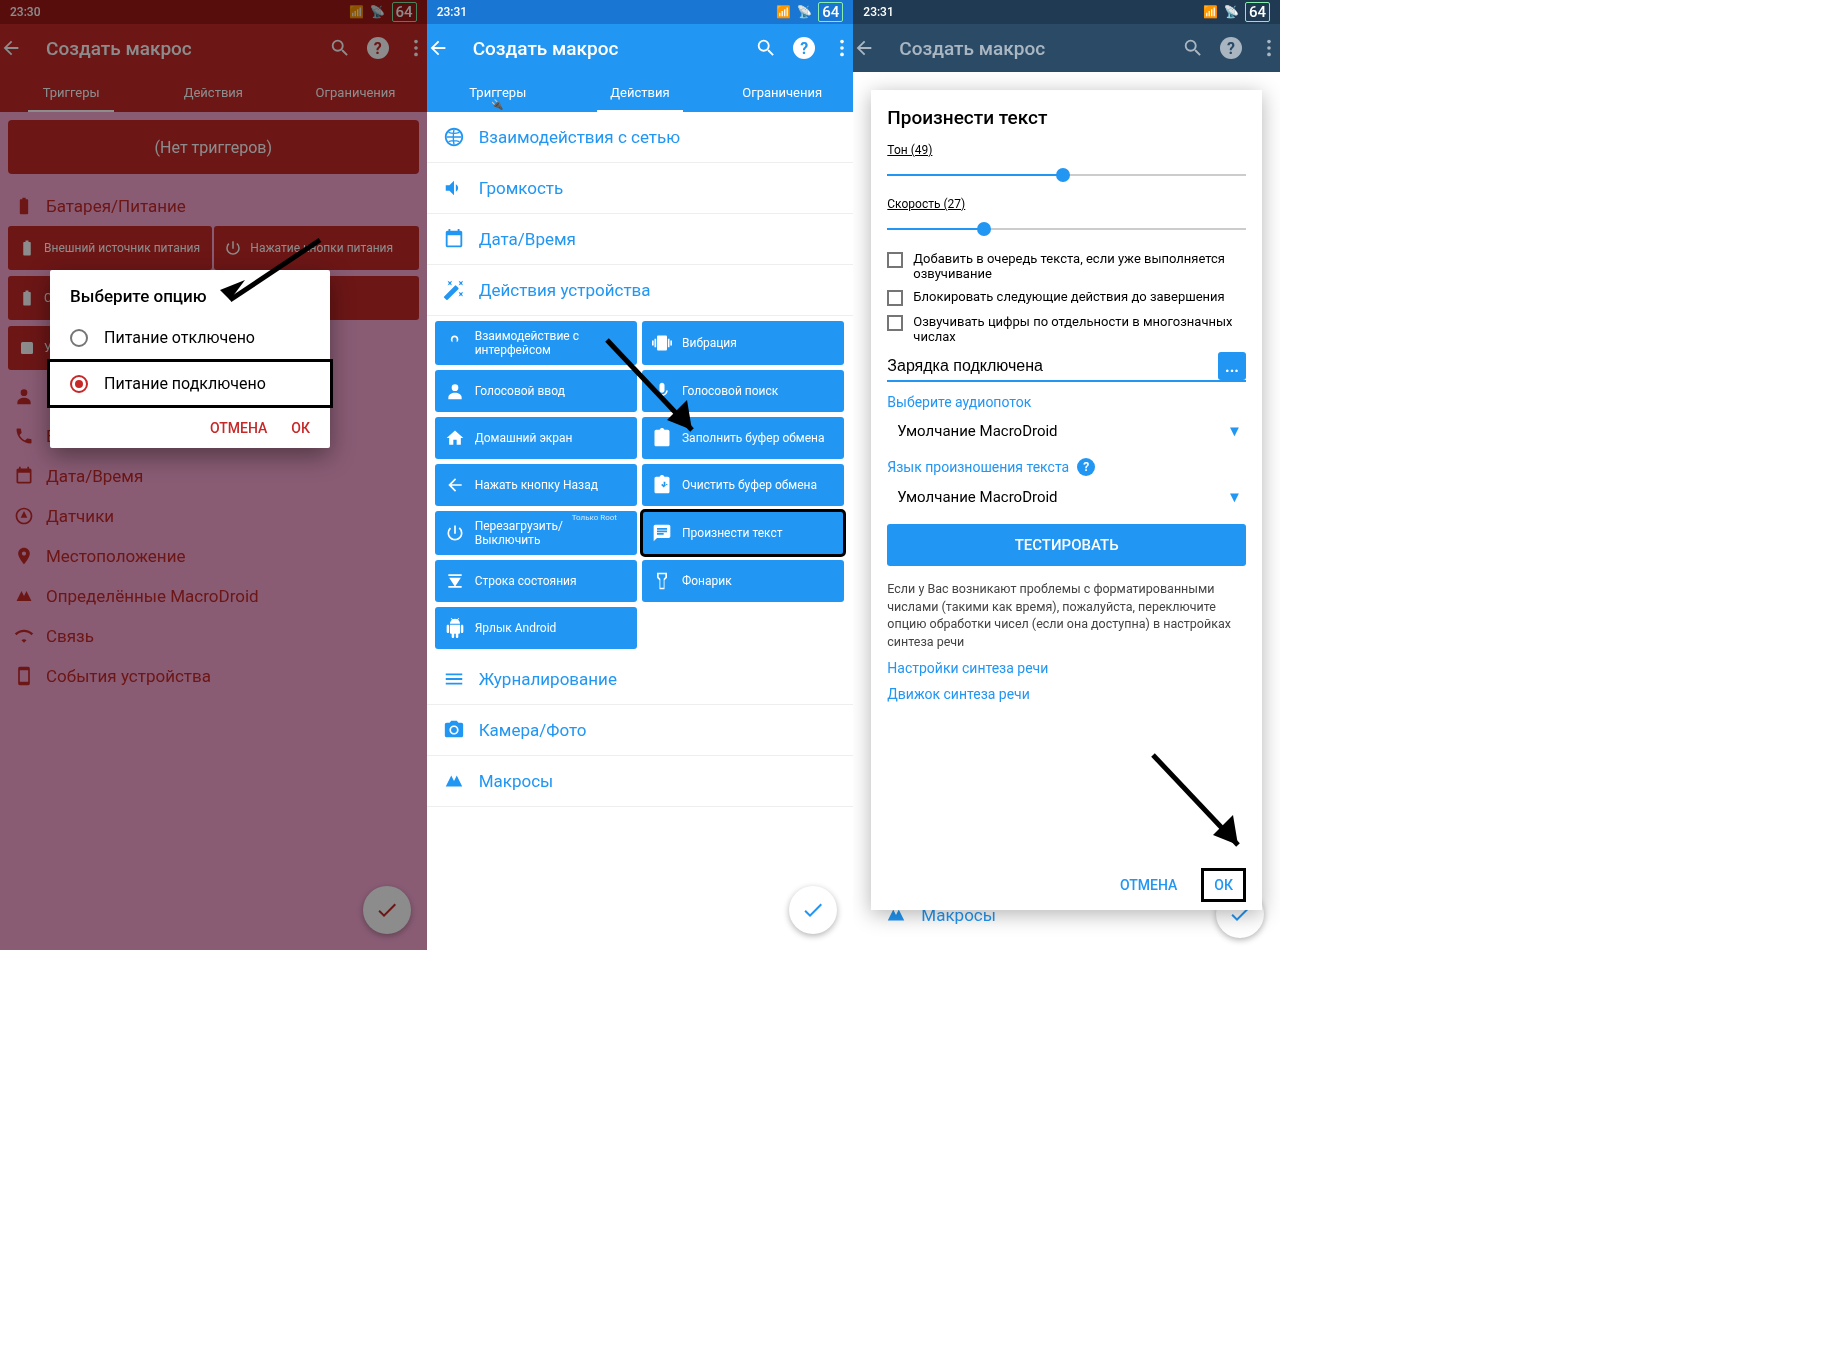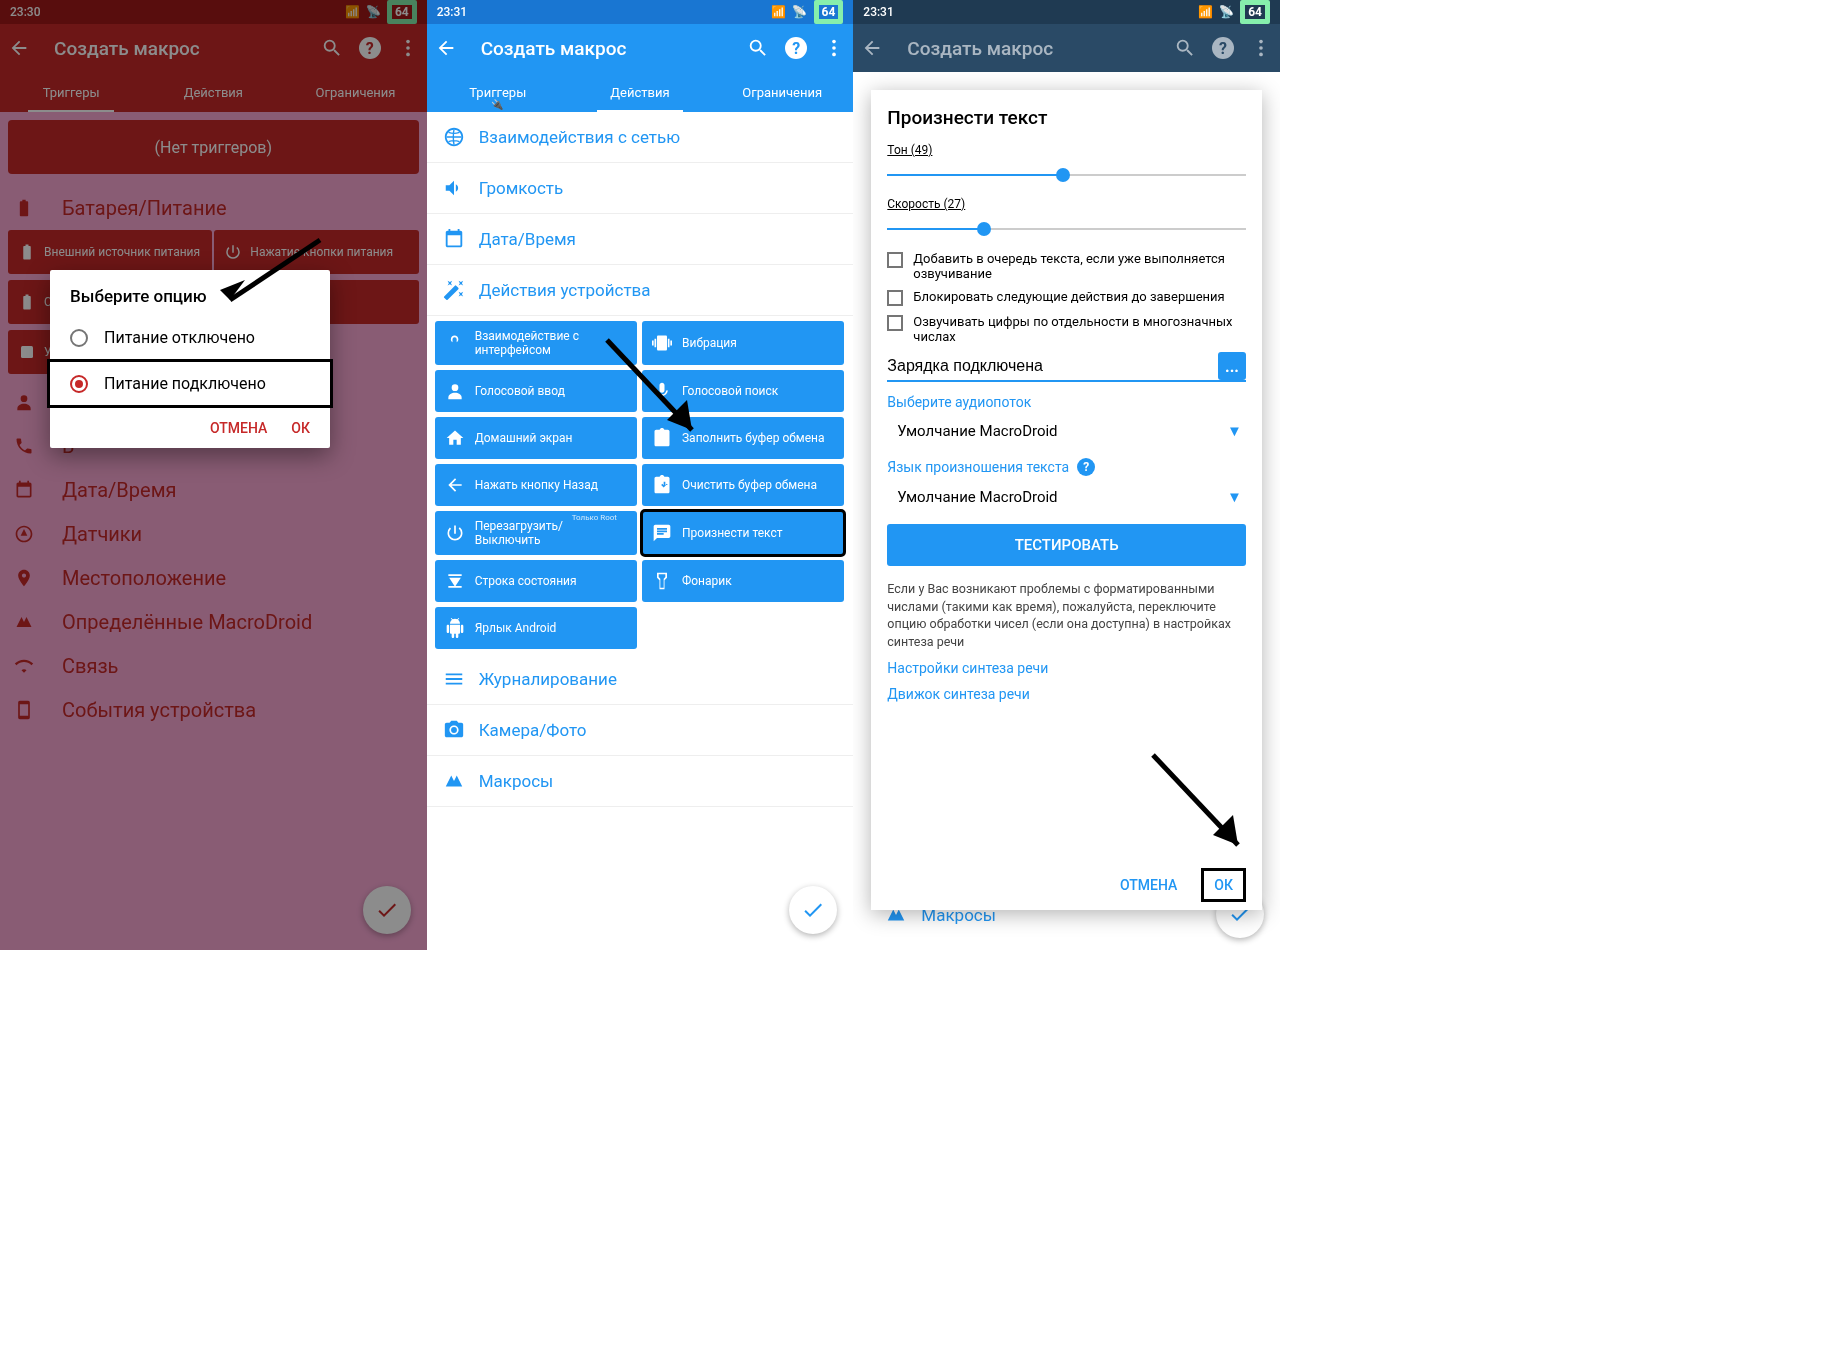--- a/index.html
+++ b/index.html
@@ -3,43 +3,43 @@
 <meta charset="utf-8">
 <style>
 * { box-sizing: border-box; margin: 0; padding: 0; }
 body { font-family: Roboto, Arial, sans-serif; background: #fff; display: flex; width: 1280px; height: 950px; overflow: hidden; }
 .phone { width: 33.333%; height: 100%; position: relative; overflow: hidden; }
 .statusbar { height: 24px; display: flex; align-items: center; justify-content: space-between; padding: 0 10px; color: #fff; font-size: 12px; font-weight: 500; }
 .statusbar.red { background: #a01818; }
 .statusbar.blue { background: #1976D2; }
 .statusbar.dark { background: #1f3a52; }
 .status-right { display: flex; align-items: center; gap: 6px; }
-.battery-box { display: flex; align-items: center; border: 5px solid #86efac; border-radius: 2px; padding: 0 3px; font-size: 12px; font-weight: bold; }
-
-.appbar { height: 48px; display: flex; align-items: center; padding: 0 8px; color: #fff; }
+.battery-box { display: flex; align-items: center; border: 1px solid #86efac; border-radius: 2px; padding: 0 3px; font-size: 15px; }
+
+.appbar { height: 48px; display: flex; align-items: center; padding: 0 0; color: #fff; }
 .appbar.red { background: #c62828; }
 .appbar.blue { background: #2196F3; }
 .appbar.dark { background: #2a4a66; }
 .appbar .title { flex: 1; font-size: 19px; font-weight: 500; margin-left: 24px; }
 .appbar .ico { margin-left: 16px; }
 
 .tabs { height: 40px; display: flex; color: #fff; font-size: 13px; }
 .tabs.red { background: #c62828; }
 .tabs.blue { background: #2196F3; }
 .tab { flex: 1; display: flex; align-items: center; justify-content: center; position: relative; }
 .tab.active::after { content: ''; position: absolute; bottom: 0; left: 20%; right: 20%; height: 2px; background: #fff; }
 .tab .subicon { position: absolute; bottom: 2px; left: 50%; transform: translateX(-50%); font-size: 10px; }
 
 .content { position: absolute; top: 112px; bottom: 0; left: 0; right: 0; overflow: hidden; }
 .dim-overlay { position: absolute; inset: 0; background: rgba(0,0,0,0.45); z-index: 5; }
 
 
 .p1-bg { background: #f9a8d4; height: 100%; padding: 8px; }
 .no-triggers { background: #c62828; color: #fff; border-radius: 4px; height: 54px; display: flex; align-items: center; justify-content: center; font-size: 16px; margin-bottom: 12px; }
-.cat-row { display: flex; align-items: center; gap: 28px; padding: 10px 6px; color: #c62828; font-size: 20px; }
+.cat-row { display: flex; align-items: center; gap: 12px; padding: 10px 6px; color: #c62828; font-size: 17px; }
 .cat-row svg { width: 20px; height: 20px; }
 .tile-row { display: flex; gap: 2px; margin-bottom: 6px; }
 .tile-red { flex: 1; background: #c62828; color: #fff; border-radius: 3px; padding: 8px 10px; display: flex; align-items: center; gap: 8px; font-size: 12px; min-height: 44px; }
 .tile-red svg { width: 18px; height: 18px; flex-shrink: 0; }
 .fab { position: absolute; bottom: 16px; right: 16px; width: 48px; height: 48px; border-radius: 50%; background: #fff; box-shadow: 0 2px 6px rgba(0,0,0,0.3); display: flex; align-items: center; justify-content: center; z-index: 3; }
 .fab svg { width: 24px; height: 24px; }
 
 .dialog1 { position: absolute; top: 270px; left: 50px; width: 280px; background: #fff; border-radius: 2px; box-shadow: 0 8px 24px rgba(0,0,0,0.4); z-index: 10; padding: 16px 0 8px; }
 .dialog1 .dtitle { font-size: 17px; font-weight: 500; padding: 0 20px 10px; }
 .radio-row { display: flex; align-items: center; gap: 16px; padding: 12px 20px; font-size: 16px; }

